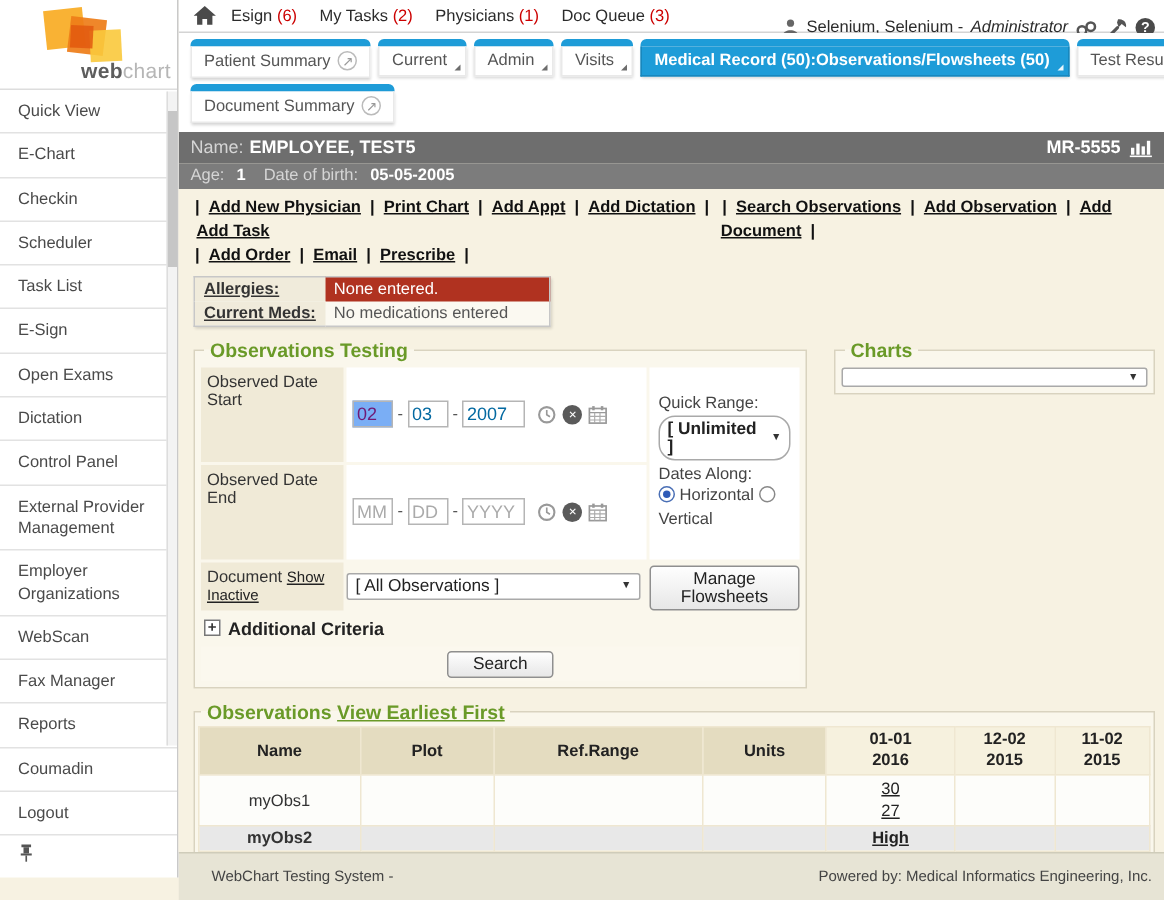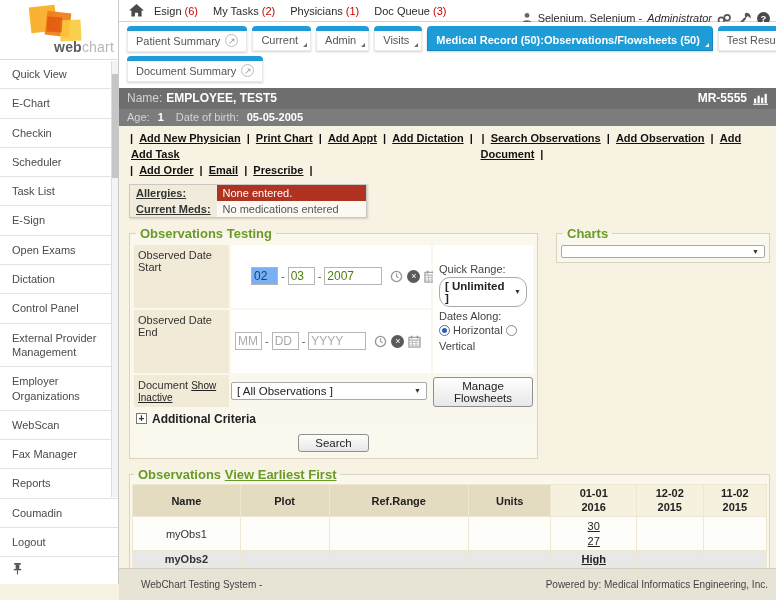--- a/index.html
+++ b/index.html
@@ -85,24 +85,24 @@
   legend a { color:#6a9a28; font-weight:bold; }
 
   .panels { display:flex; align-items:flex-start; }
   .srch-fs { width:408px; background:#faf7ec; }
   .charts-fs { width:214px; margin-left:auto; background:#faf7ec; }
 
   .srch-grid { display:grid; grid-template-columns:95px 200px 1fr; grid-auto-rows:min-content; gap:2px; }
   .cell-lab { background:#f0ead7; padding:4px 4px; font-size:11px; color:#333; }
   .cell-in { background:#fff; padding:4px 4px; display:flex; align-items:center; gap:3px; }
   .rt-box { grid-column:3; grid-row:1 / span 2; background:#fff; padding:18px 6px; font-size:11px; color:#444; }
-  .date-in { width:27px; font-size:12px; padding:1px 2px; border:1px solid #b5b5b5; color:#4d7c0f; font-family:"Liberation Sans",sans-serif; }
-  .date-in.yr { width:58px; }
+  .date-in { width:27px; font-size:12px; padding:1px 2px; border:1px solid #b5b5b5; color:#0369a1; font-family:"Liberation Sans",sans-serif; }
+  .date-in.yr { width:42px; }
   .date-in::placeholder { color:#aaa; }
-  .date-in.hl { background:#7aaef5; color:#0c4a6e;margin-left:16px; }
+  .date-in.hl { background:#7aaef5; color:#701a75; }
   .dash { color:#555; }
   .ic-gap { margin-left:5px; display:flex; gap:4px; align-items:center; }
   .clk-ic, .cal-ic { width:13px; height:13px; cursor:pointer; }
   .clr-ic { width:13px; height:13px; border-radius:50%; background:#5a5a5a; color:#fff; font-size:9px; line-height:13px; text-align:center; cursor:pointer; }
   .clr-ic::before { content:"\00d7"; }
 
   .selbox { background:#fff; border:1px solid #a9a9a9; border-radius:2px; padding:2px 5px; display:flex; align-items:center; cursor:pointer; font-size:11.5px; color:#222; }
   .selbox .arrow { margin-left:auto; font-size:7px; color:#333; padding-left:8px; }
   .selbox .arrow::before { content:"\25BC"; }
   .qr-sel { width:88px; font-weight:bold; margin:2px 0 3px;border-radius:11px; }

